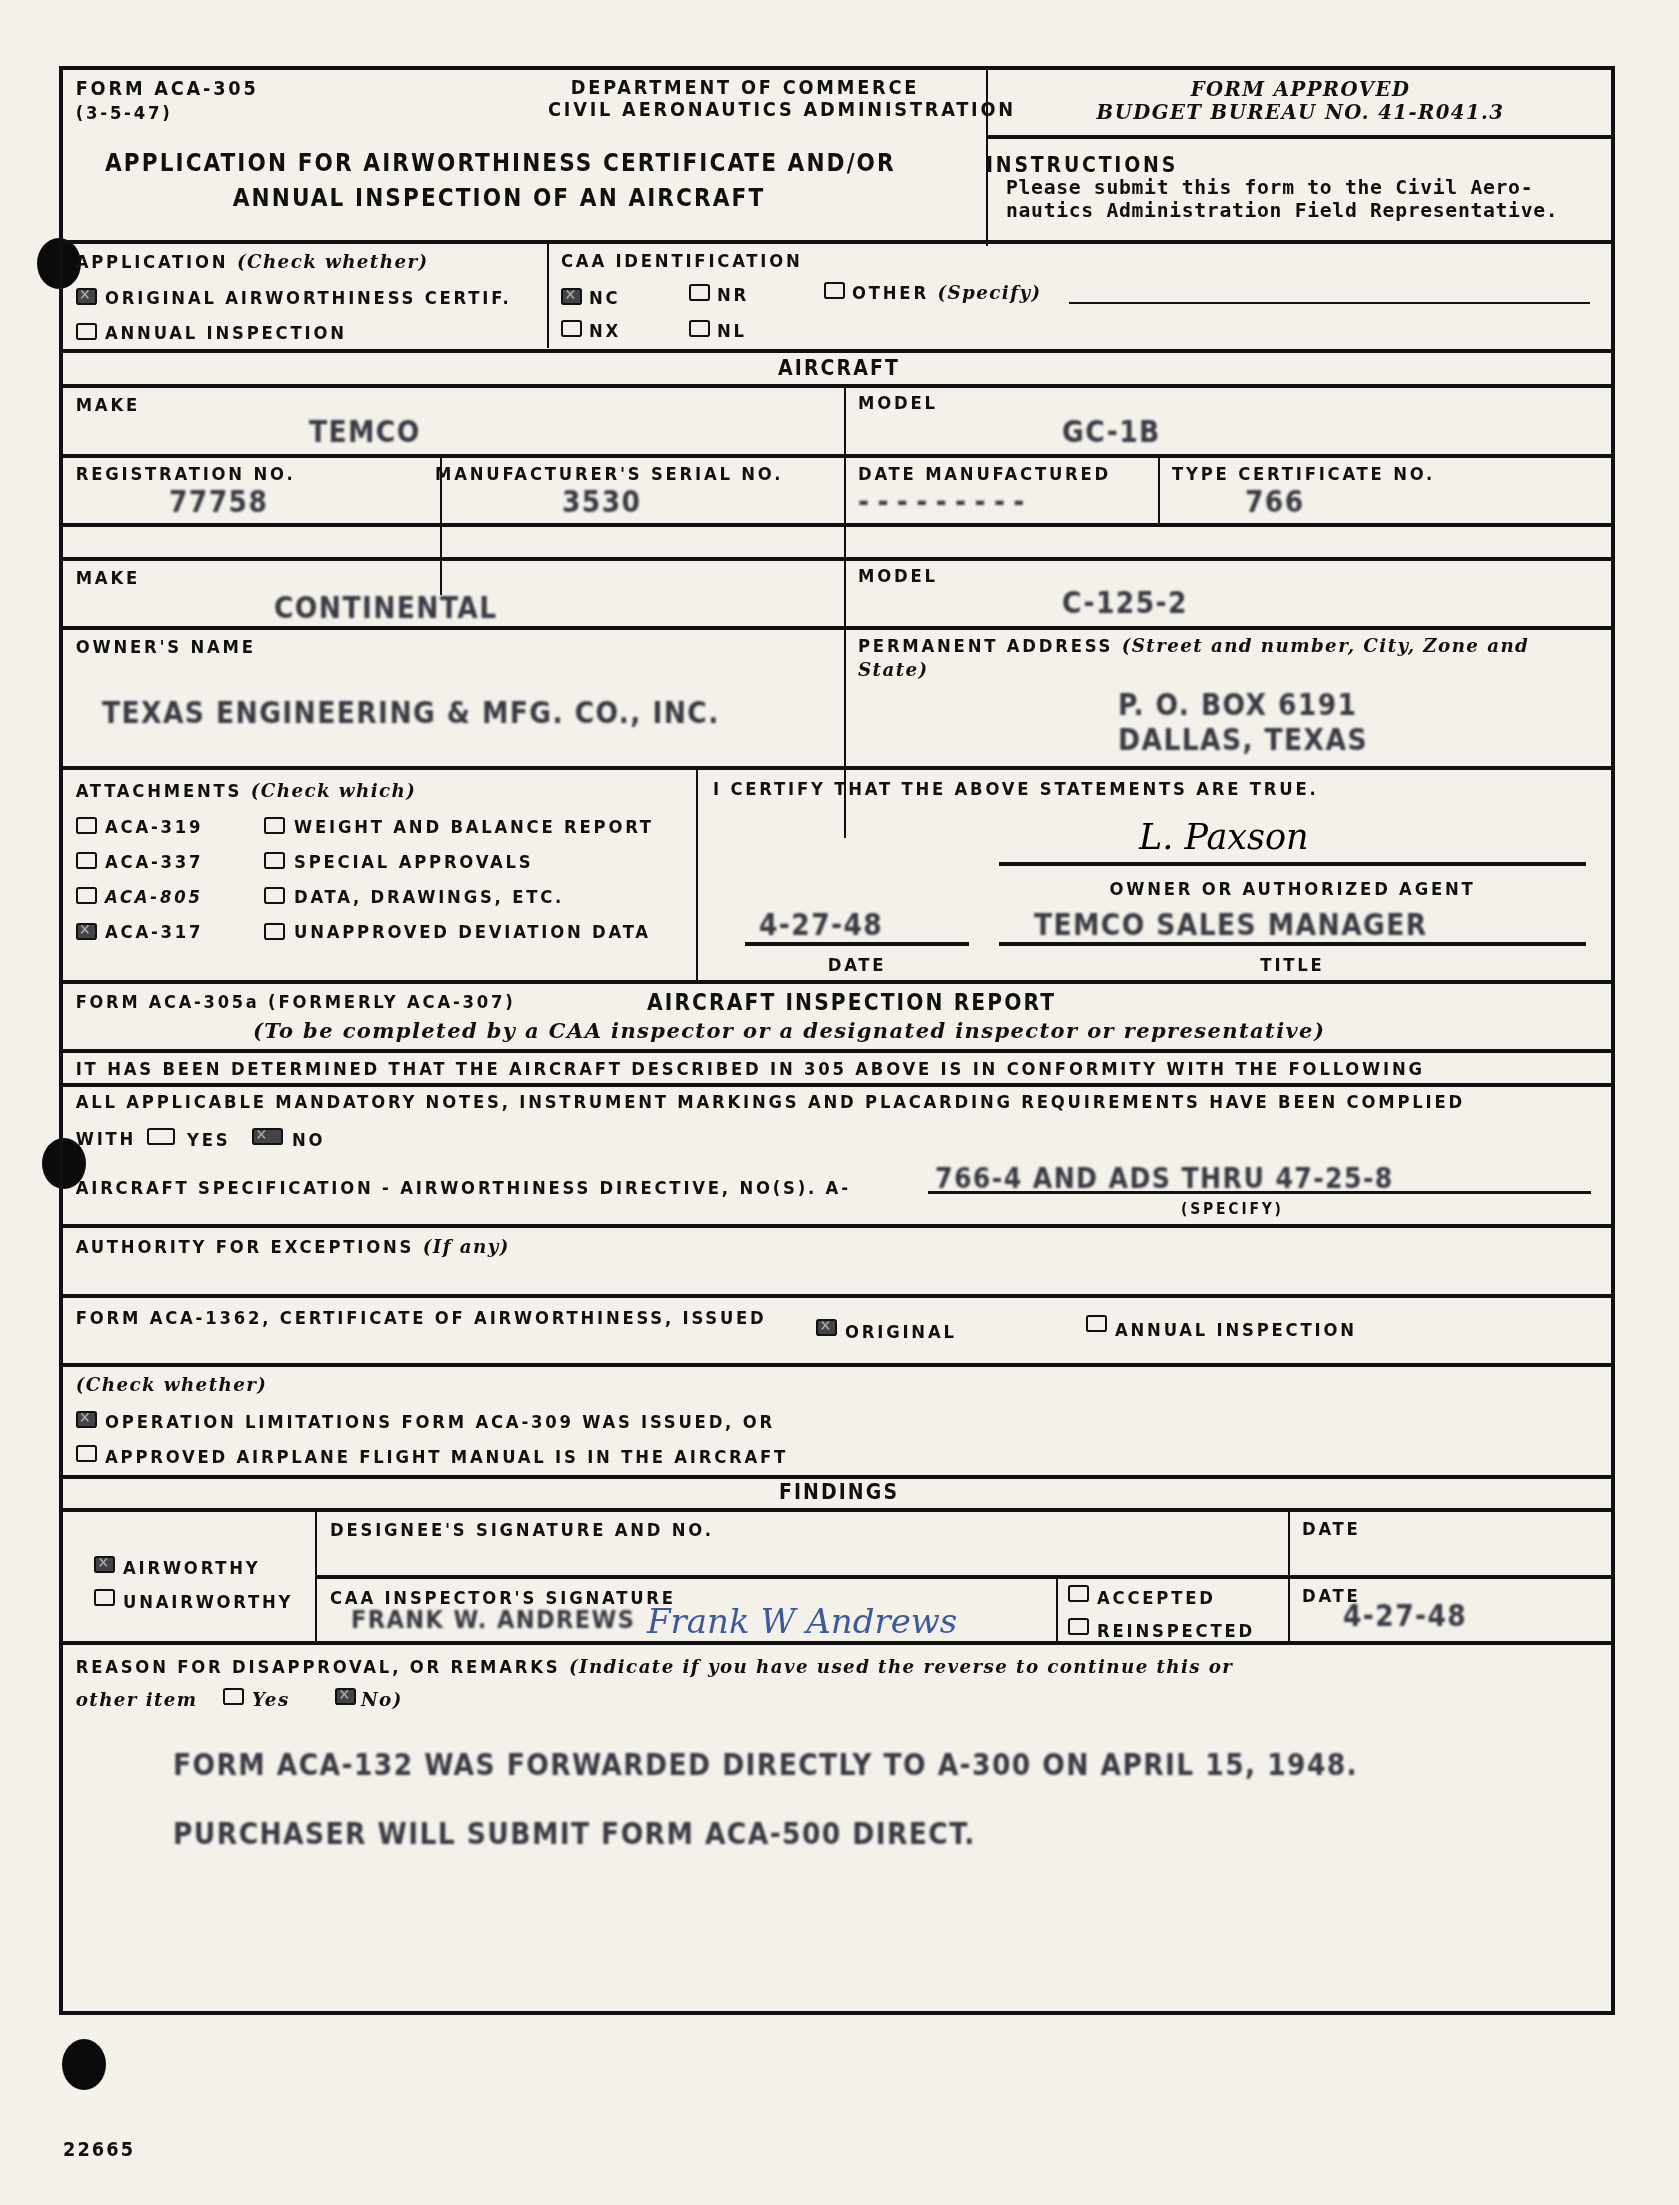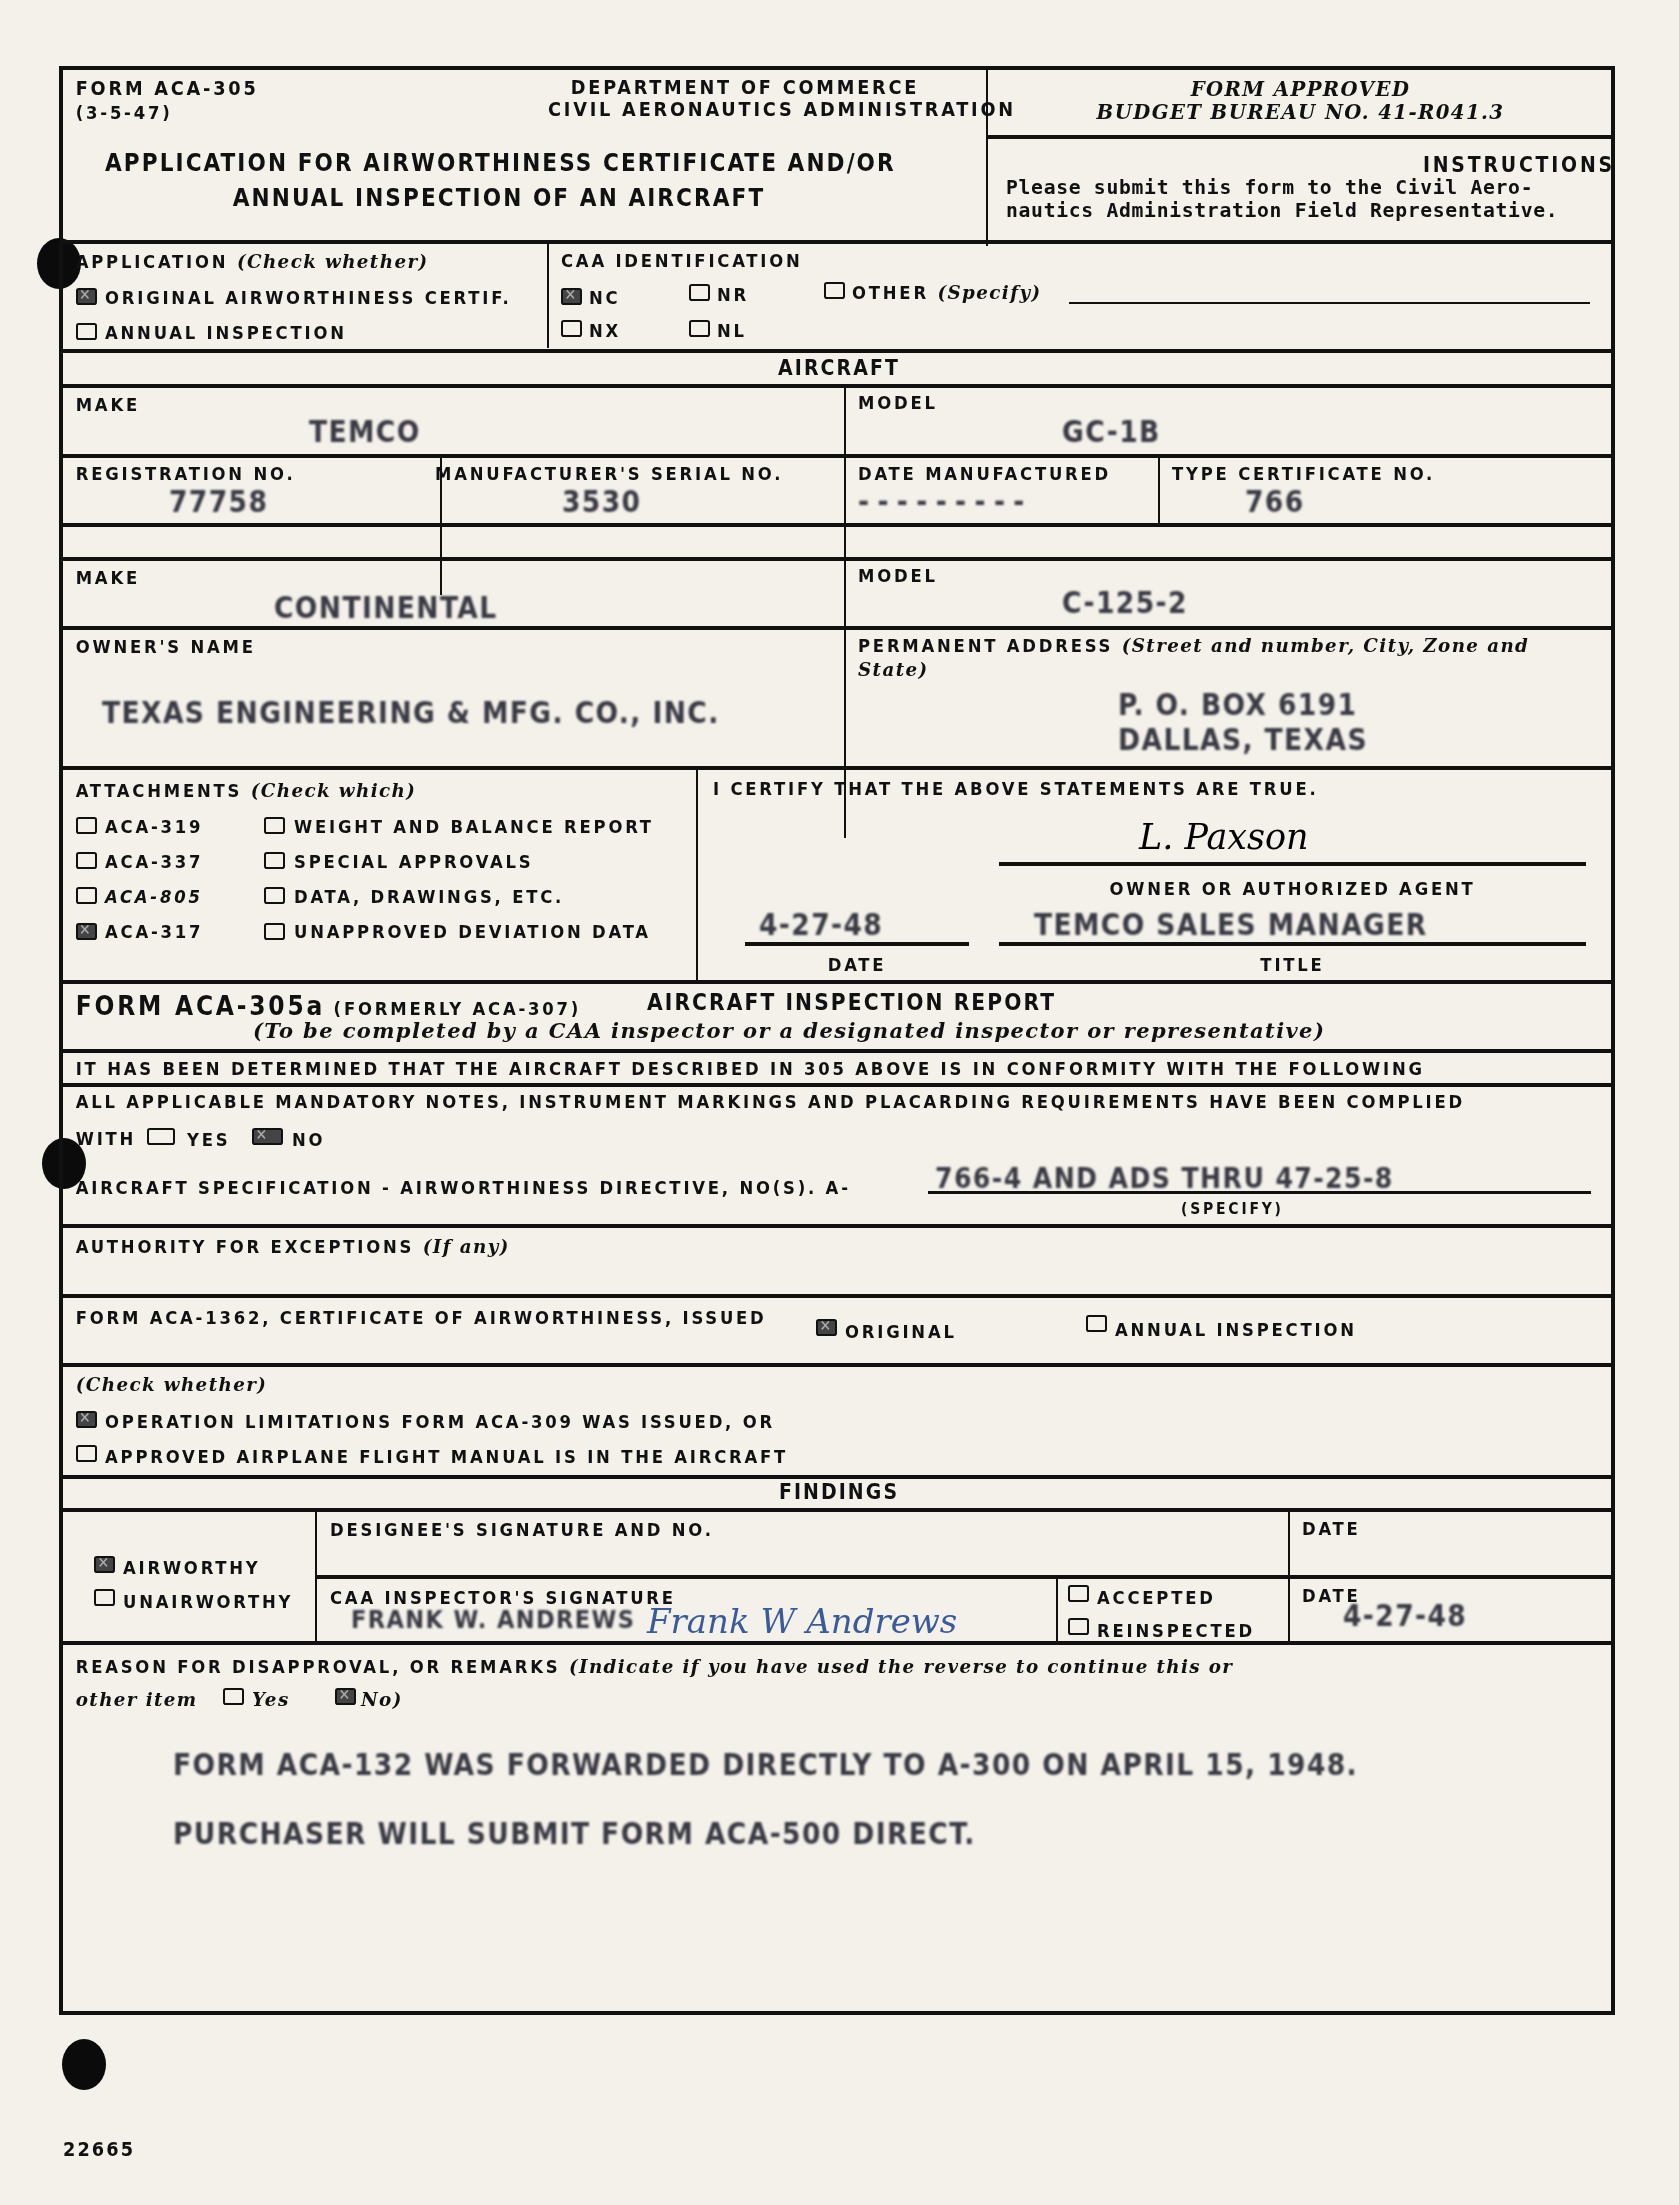--- a/index.html
+++ b/index.html
@@ -32,21 +32,21 @@
   <div class="lbl" style="left:12.7px;top:32px;font-size:18.3px;">(3-5-47)</div>
   <div class="lbl" style="left:485px;top:5.6px;font-size:19.7px;width:394px;text-align:center;">DEPARTMENT OF COMMERCE</div>
   <div class="lbl" style="left:485px;top:28px;font-size:19.7px;width:394px;text-align:center;">CIVIL AERONAUTICS ADMINISTRATION</div>
   <div class="sec" style="left:42px;top:79px;width:788px;font-size:24px;">APPLICATION FOR AIRWORTHINESS CERTIFICATE AND/OR</div>
   <div class="sec" style="left:42px;top:114px;width:788px;font-size:24px;">ANNUAL INSPECTION OF AN AIRCRAFT</div>
 
   <div class="vline" style="left:923px;top:0;height:176px;"></div>
   <div class="hline" style="left:923px;top:65px;width:629px;"></div>
   <div class="lbl it" style="left:923px;top:8.4px;width:629px;text-align:center;font-size:19.7px;">FORM APPROVED</div>
   <div class="lbl it" style="left:923px;top:31px;width:629px;text-align:center;font-size:19.7px;">BUDGET BUREAU NO. 41-R041.3</div>
-  <div class="lbl" style="left:923px;top:83px;width:629px;text-align:right;font-size:21px;">INSTRUCTIONS</div>
+  <div class="lbl" style="left:923px;top:83px;width:629px;text-align:left;font-size:21px;">INSTRUCTIONS</div>
   <div class="lbl serif" style="left:943px;top:106px;font-size:19.7px;letter-spacing:0.7px;font-weight:bold;">Please submit this form to the Civil Aero-</div>
   <div class="lbl serif" style="left:943px;top:129px;font-size:19.7px;letter-spacing:0.7px;font-weight:bold;">nautics Administration Field Representative.</div>
 
   <div class="hline" style="left:0;top:170px;width:1552px;"></div>
 
   <div class="lbl" style="left:12.7px;top:181px;"><span>APPLICATION</span> <span class="it">(Check whether)</span></div>
   <div class="cb on" style="left:12.7px;top:218px;"></div>
   <div class="lbl" style="left:42px;top:217px;">ORIGINAL AIRWORTHINESS CERTIF.</div>
   <div class="cb" style="left:12.7px;top:253px;"></div>
   <div class="lbl" style="left:42px;top:252px;">ANNUAL INSPECTION</div>
@@ -127,21 +127,21 @@
   <div class="hline" style="left:936px;top:792px;width:587px;"></div>
   <div class="lbl" style="left:936px;top:808px;width:587px;text-align:center;">OWNER OR AUTHORIZED AGENT</div>
   <div class="typed" style="left:696px;top:838px;">4-27-48</div>
   <div class="hline" style="left:682px;top:872px;width:224px;"></div>
   <div class="lbl" style="left:682px;top:884px;width:224px;text-align:center;">DATE</div>
   <div class="typed" style="left:971px;top:838px;">TEMCO SALES MANAGER</div>
   <div class="hline" style="left:936px;top:872px;width:587px;"></div>
   <div class="lbl" style="left:936px;top:884px;width:587px;text-align:center;">TITLE</div>
   <div class="hline" style="left:0;top:910px;width:1552px;"></div>
 
-  <div class="lbl" style="left:12.7px;top:921px;"><span style="font-size:26px;">FORM ACA-305a</span> <span>(FORMERLY ACA-307)</span></div>
+  <div class="lbl" style="left:12.7px;top:921px;"><span style="font-size:18px;">FORM ACA-305a</span> <span>(FORMERLY ACA-307)</span></div>
   <div class="sec" style="left:584px;top:919px;font-size:22.5px;">AIRCRAFT INSPECTION REPORT</div>
   <div class="lbl it" style="left:190px;top:948px;font-size:21px;">(To be completed by a CAA inspector or a designated inspector or representative)</div>
   <div class="hline" style="left:0;top:979px;width:1552px;"></div>
   <div class="lbl" style="left:12.7px;top:988px;">IT HAS BEEN DETERMINED THAT THE AIRCRAFT DESCRIBED IN 305 ABOVE IS IN CONFORMITY WITH THE FOLLOWING</div>
   <div class="hline" style="left:0;top:1013px;width:1552px;"></div>
   <div class="lbl" style="left:12.7px;top:1021px;">ALL APPLICABLE MANDATORY NOTES, INSTRUMENT MARKINGS AND PLACARDING REQUIREMENTS HAVE BEEN COMPLIED</div>
   <div class="lbl" style="left:12.7px;top:1058px;">WITH</div>
   <div class="cb" style="left:84px;top:1058px;width:28px;"></div>
   <div class="lbl" style="left:124px;top:1059px;">YES</div>
   <div class="cb on" style="left:189px;top:1058px;width:31px;"></div>

